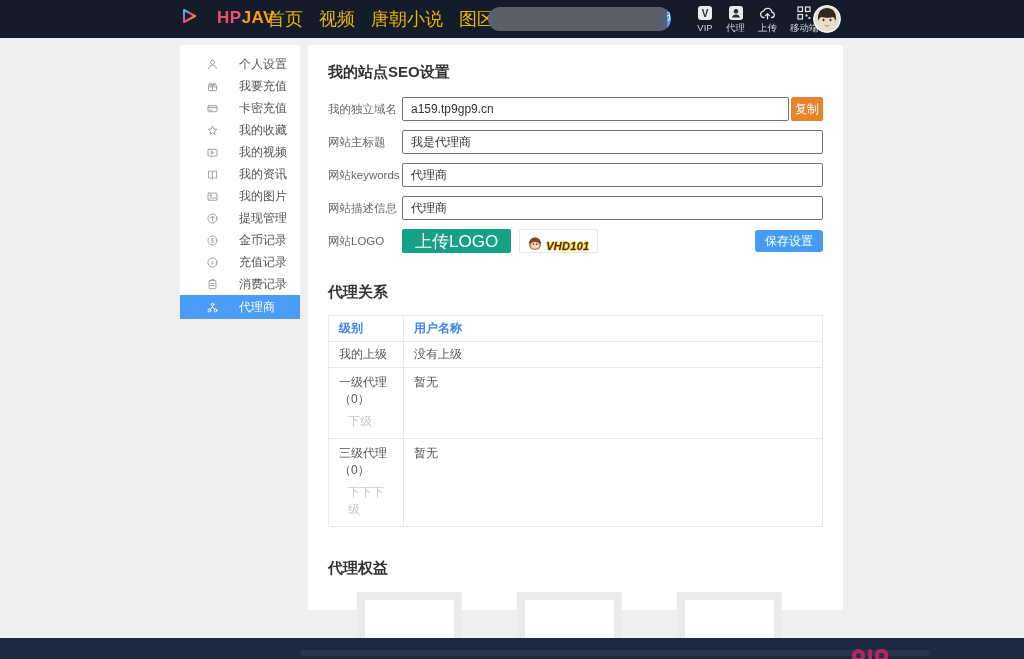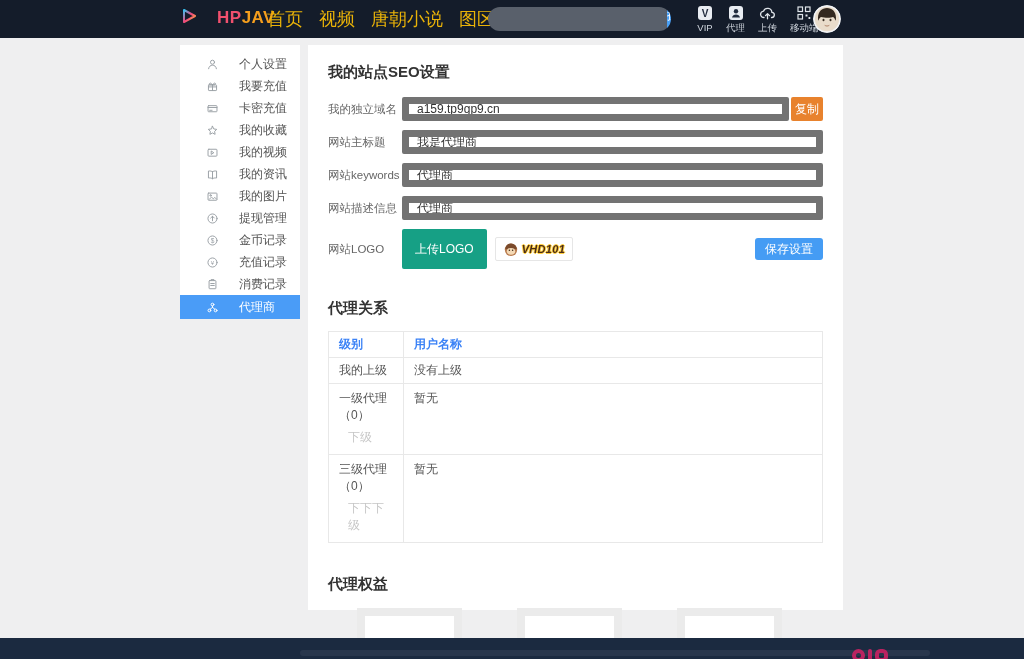--- a/index.html
+++ b/index.html
@@ -29,24 +29,24 @@
   .si { stroke:#9aa0a6; fill:none; stroke-width:1.2; stroke-linecap:round; stroke-linejoin:round; }
   .side-item.active { background:#4a9cf7; color:#fff; height:24px; }
   .side-item.active .si { stroke:#ffffff; }
 
   
   .main { position:absolute; left:308px; top:45px; width:535px; height:565px; background:#ffffff; padding:18px 20px; }
   .sec-title { font-size:15px; font-weight:bold; color:#333; }
   .form { margin-top:15px; }
   .frow { display:flex; align-items:center; margin-bottom:9px; }
   .flabel { width:74px; flex:none; font-size:11.5px; color:#666; }
-  .finput { flex:1; height:24px; border:7px solid #737373; border-radius:2px; padding:0 8px; font-size:12px; color:#333; outline:none; min-width:0; }
+  .finput { flex:1; height:24px; border:1px solid #737373; border-radius:2px; padding:0 8px; font-size:12px; color:#333; outline:none; min-width:0; }
   .copy-btn { width:32px; height:24px; background:#e8822d; color:#fff; border:none; font-size:12px; border-radius:2px; margin-left:2px; cursor:pointer; }
-  .upload-btn { background:#16a085; color:#fff; border:none; font-size:12px; padding:0 13px; height:40px; border-radius:2px; margin-right:8px; cursor:pointer; }
-  .logo-chip { display:flex; align-items:center; gap:3px; border:1px solid #e6e6e6; border-radius:2px; height:24px; padding:0 7px; background:#fff; }
+  .upload-btn { background:#16a085; color:#fff; border:none; font-size:17px; padding:0 13px; height:24px; border-radius:2px; margin-right:8px; cursor:pointer; }
+  .logo-chip { display:flex; align-items:flex-end; gap:3px; border:1px solid #e6e6e6; border-radius:2px; height:24px; padding:0 7px; background:#fff; }
   .chip-text { font-size:11px; font-weight:800; font-style:italic; color:#4a2c1a;
     text-shadow:-1px 0 #ffcf3e, 1px 0 #ffcf3e, 0 -1px #ffcf3e, 0 1px #ffcf3e; letter-spacing:.3px; }
   .save-btn { margin-left:auto; background:#459cf4; color:#fff; border:none; font-size:12px; padding:0 10px; height:22px; border-radius:3px; cursor:pointer; }
 
   .rel { margin-top:30px; }
   .rel table { width:100%; border-collapse:collapse; margin-top:13px; font-size:12px; color:#555; }
   .rel th, .rel td { border:1px solid #e8e8e8; text-align:left; padding:4px 10px; }
   .rel th { color:#3b82f6; font-weight:bold; }
   .col-level { width:75px; }
   .rel td.multi { vertical-align:top; padding:6px 10px 8px; }

